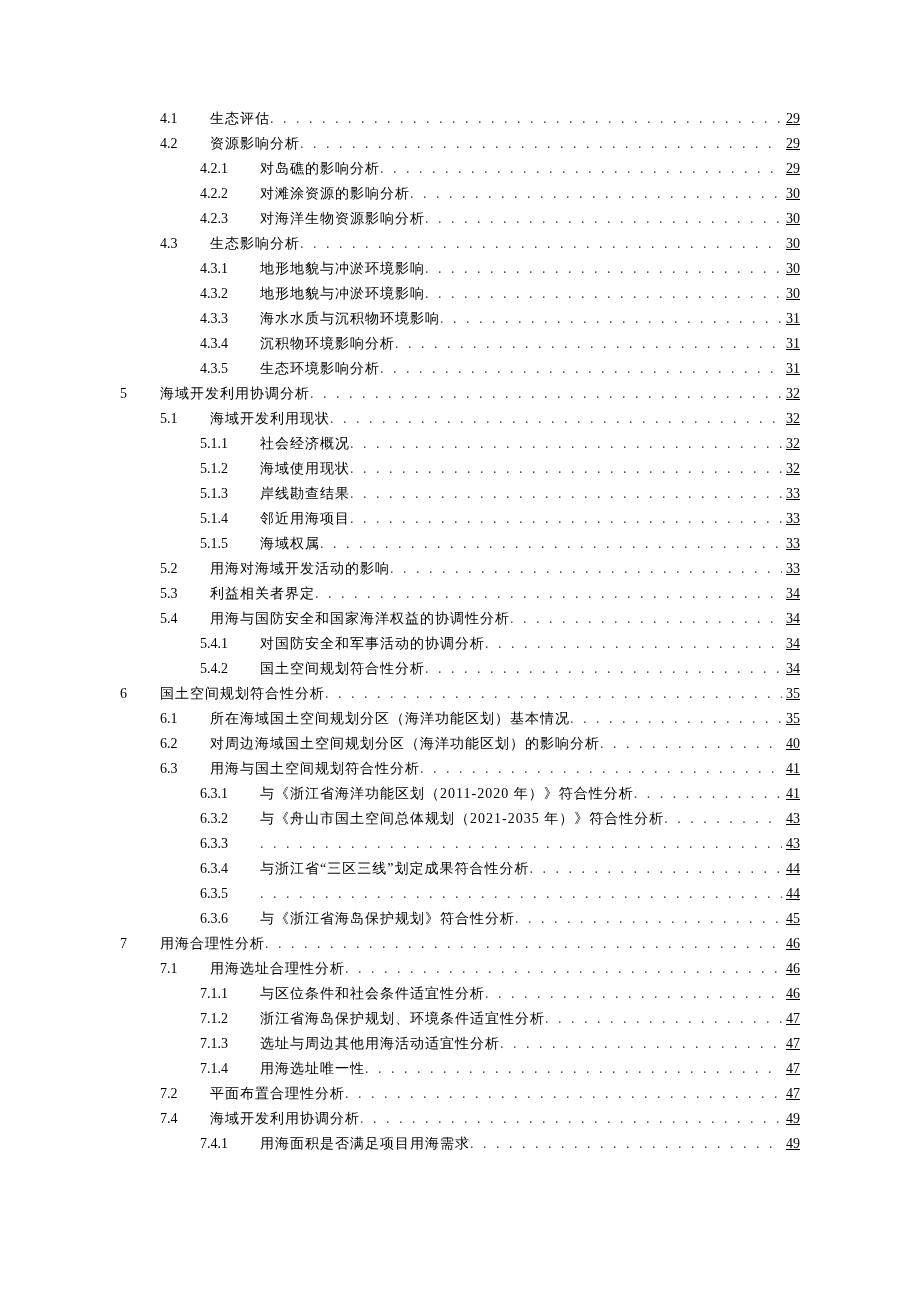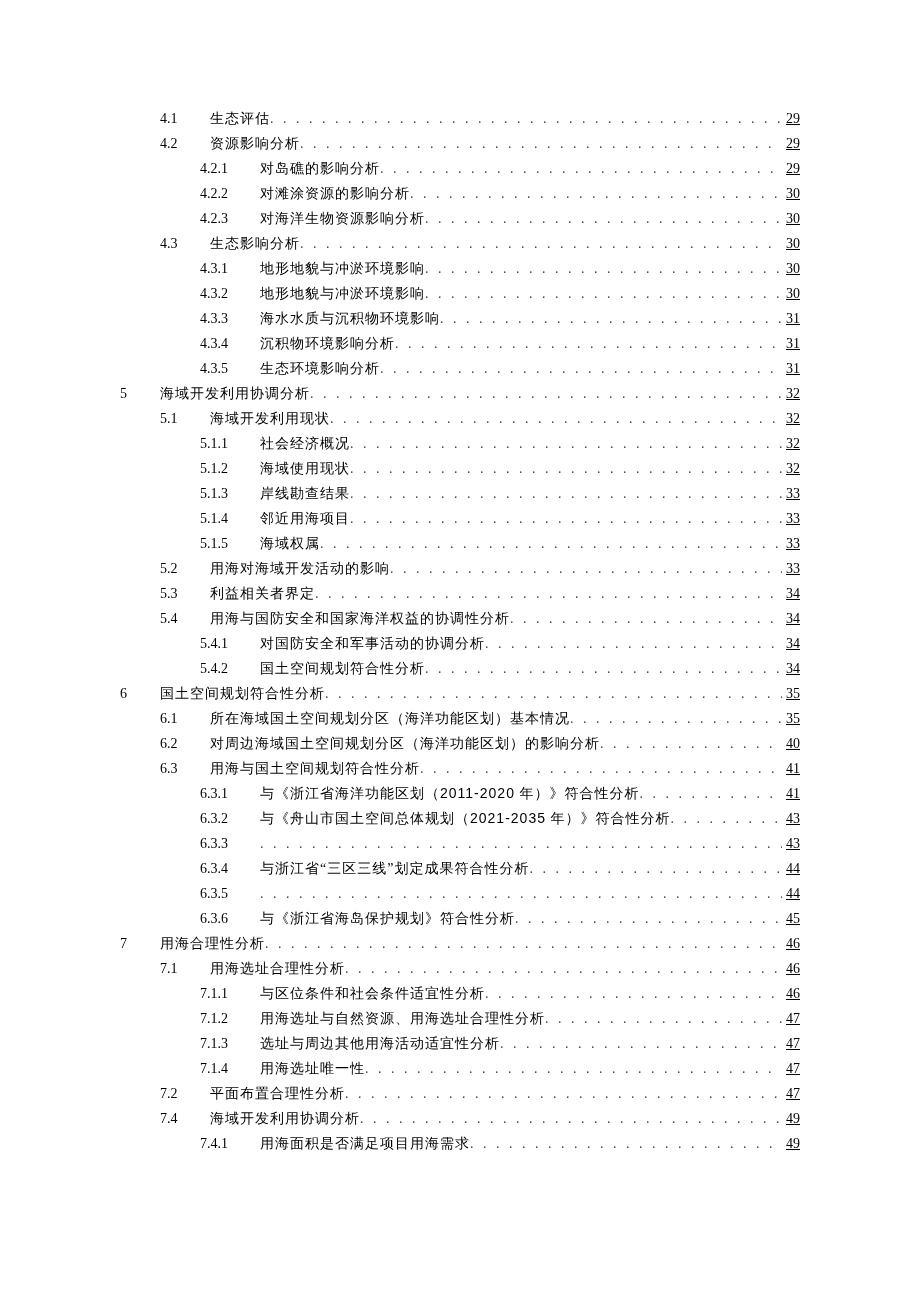--- a/index.html
+++ b/index.html
@@ -46,21 +46,21 @@
     padding-left: 4px;
     font-family: "Times New Roman", serif;
     text-decoration: underline;
   }
   .lvl-1 .toc-num { width: 40px; font-family:"Times New Roman",serif; }
   .lvl-2 { padding-left: 40px; }
   .lvl-2 .toc-num { width: 50px; font-family:"Times New Roman",serif; }
   .lvl-3 { padding-left: 80px; }
   .lvl-3 .toc-num { width: 60px; font-family:"Times New Roman",serif; }
   .toc-title { letter-spacing: 1px; }
-  .num-inline { font-family:Liberation Sans, sans-serif; }
+  .num-inline { font-family:Liberation Serif, serif; }
 </style>
 </head>
 <body>
 <div class="page">
 
 <div id="toc-container">
       <div class="toc-line lvl-2">
         <span class="toc-num">4.1</span>
         <span class="toc-title">生态评估 </span>
         <span class="toc-dots"></span>
@@ -269,21 +269,21 @@
         <span class="toc-page"> 46</span>
       </div>
       <div class="toc-line lvl-3">
         <span class="toc-num">7.1.1</span>
         <span class="toc-title">与区位条件和社会条件适宜性分析 </span>
         <span class="toc-dots"></span>
         <span class="toc-page"> 46</span>
       </div>
       <div class="toc-line lvl-3">
         <span class="toc-num">7.1.2</span>
-        <span class="toc-title">用海选址与自然资源、用海选址合理性分析 </span>
+        <span class="toc-title">浙江省海岛保护规划、环境条件适宜性分析 </span>
         <span class="toc-dots"></span>
         <span class="toc-page"> 47</span>
       </div>
       <div class="toc-line lvl-3">
         <span class="toc-num">7.1.3</span>
         <span class="toc-title">选址与周边其他用海活动适宜性分析 </span>
         <span class="toc-dots"></span>
         <span class="toc-page"> 47</span>
       </div>
       <div class="toc-line lvl-3">

